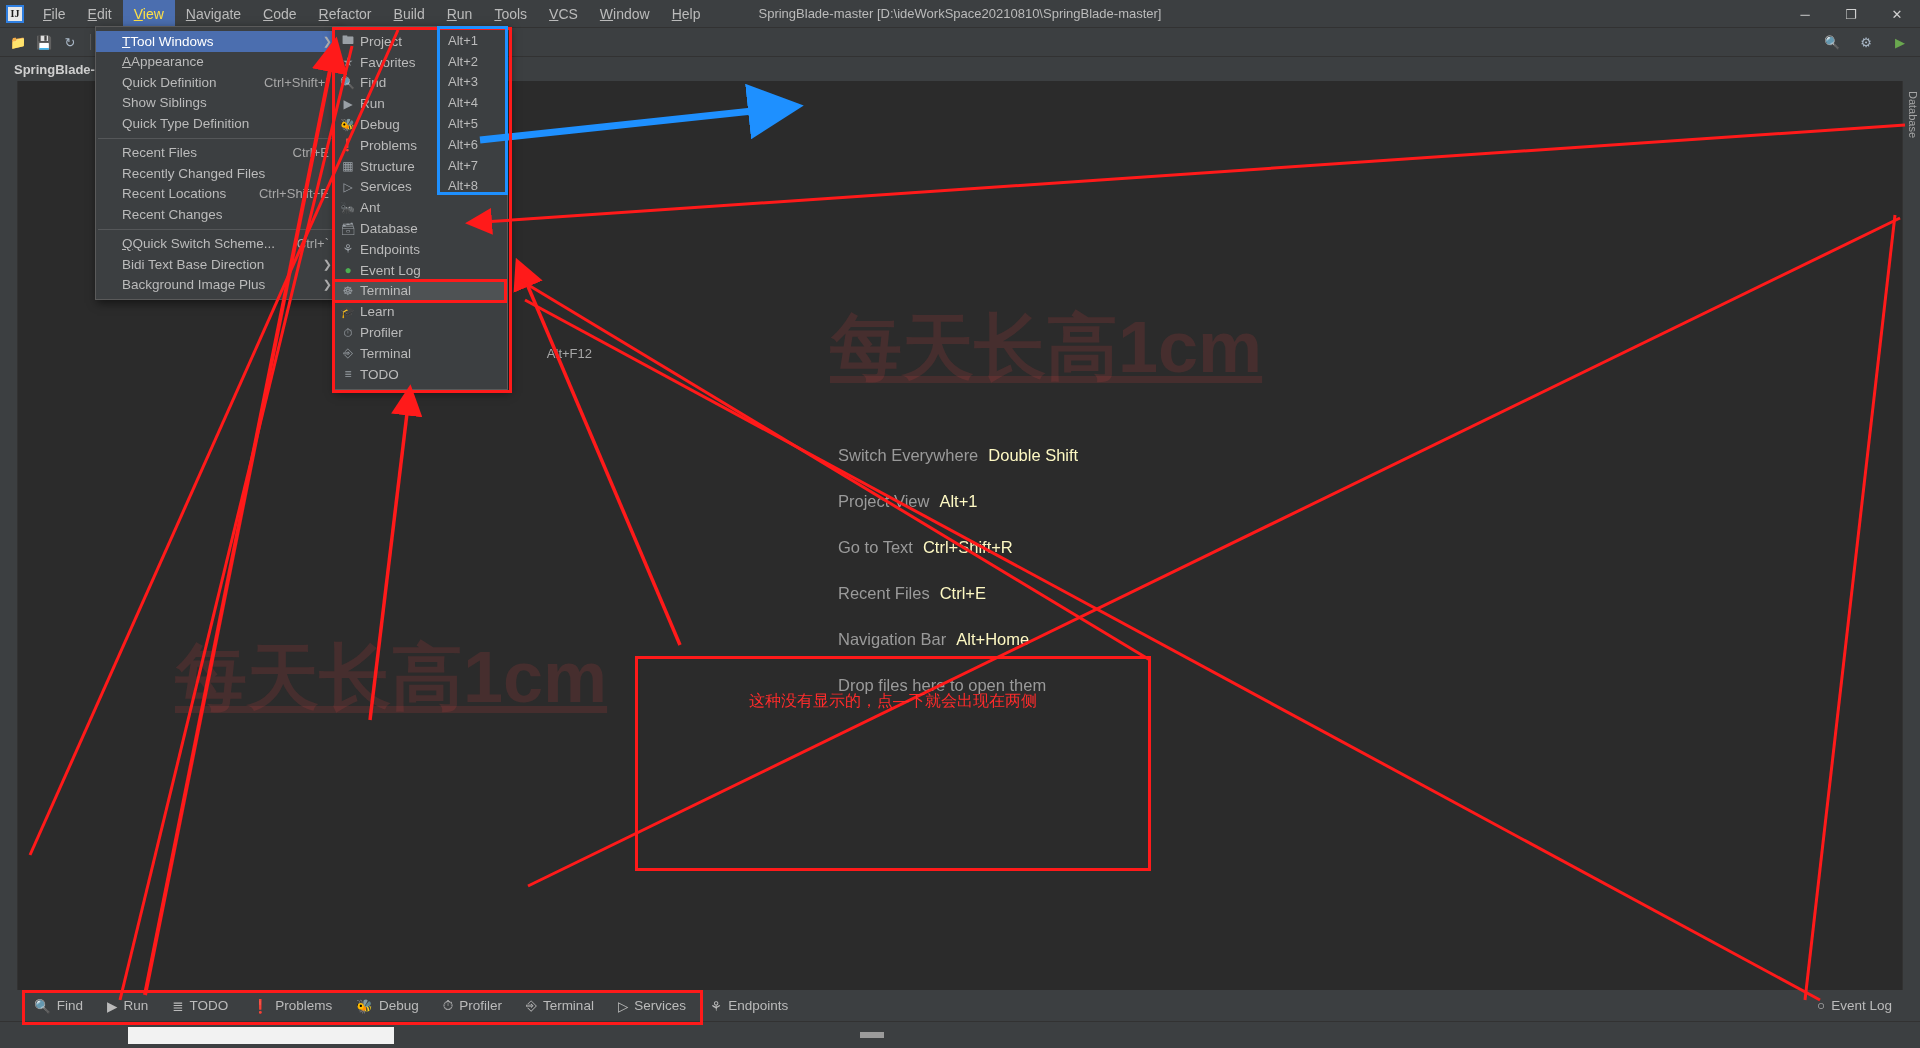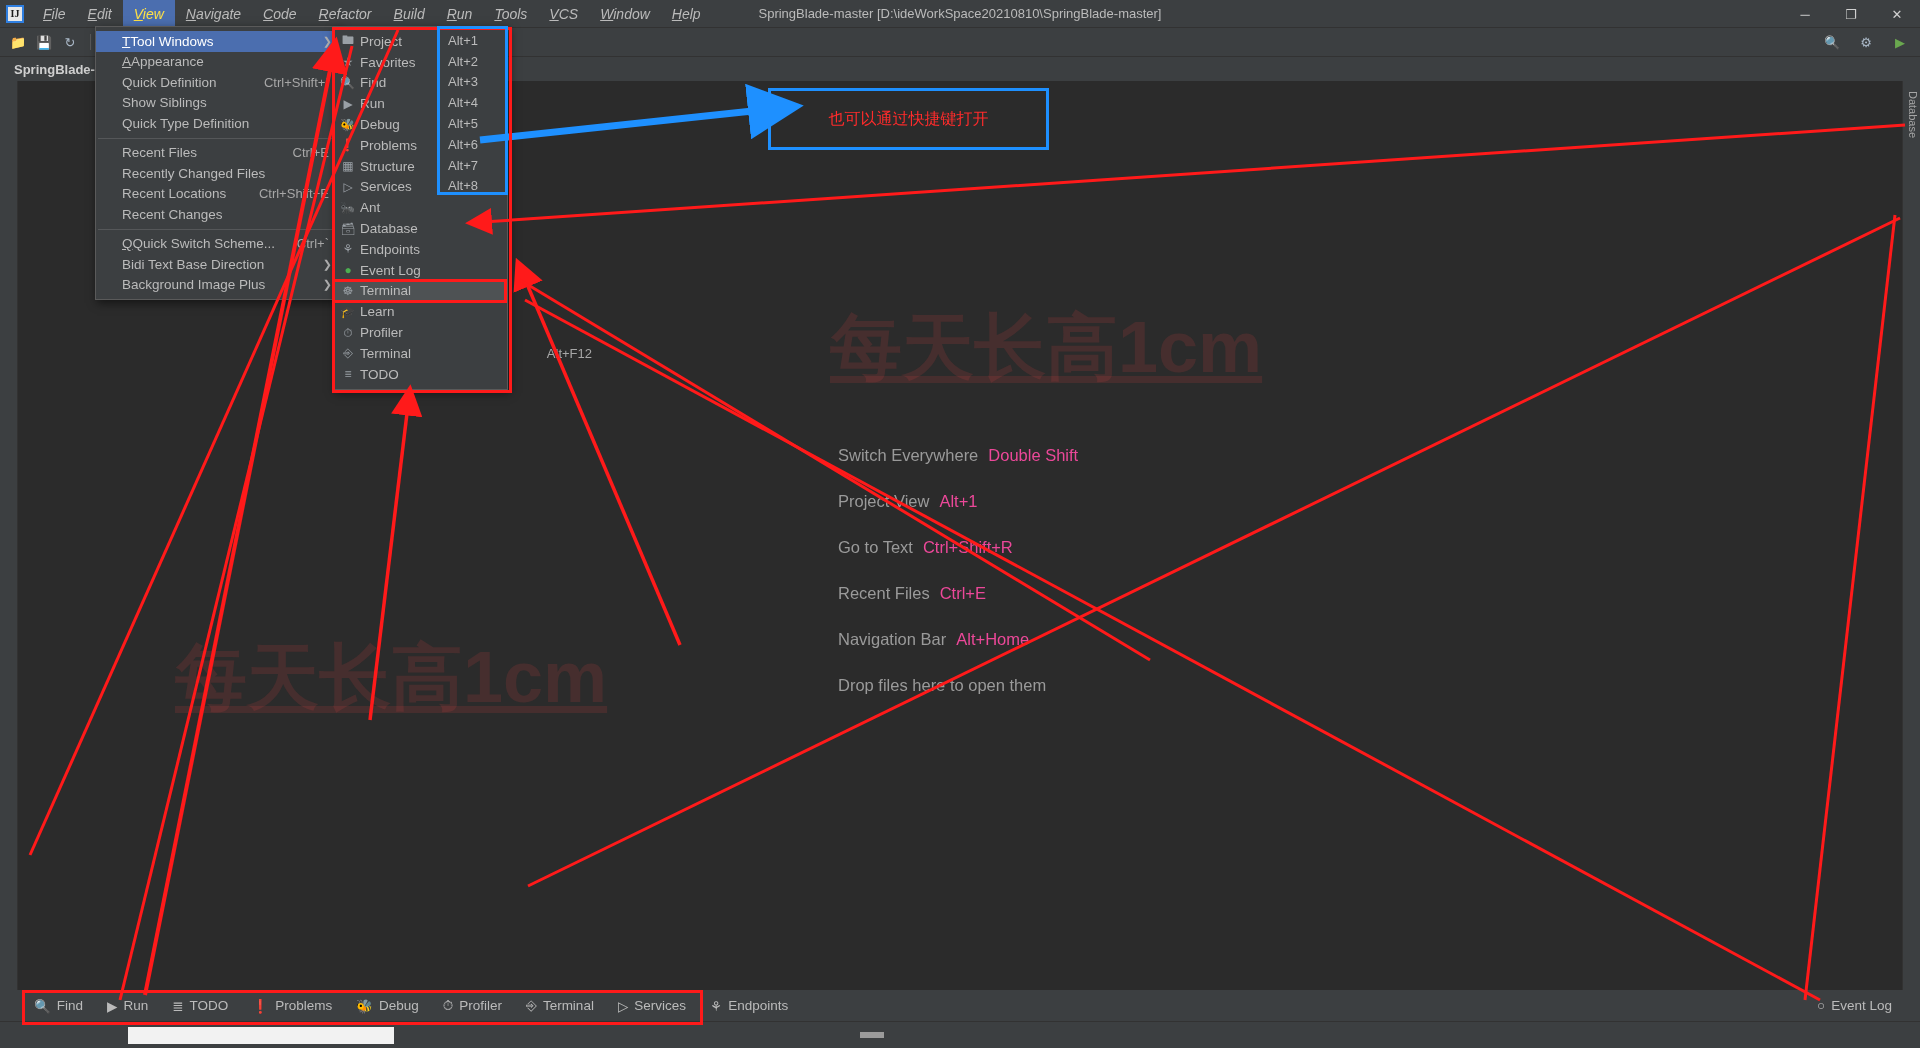--- a/index.html
+++ b/index.html
@@ -19,21 +19,21 @@
   }
   .ij-logo {
     width: 18px; height: 18px; margin-left: 6px; margin-right: 8px;
     border: 2px solid #2f7fe0; background: #e8e8e8; color: #1b1b1b;
     font-size: 10px; font-weight: bold; line-height: 14px; text-align: center;
     font-family: "Liberation Serif", serif;
   }
   .menubar { display: flex; align-items: center; height: 28px; }
   .menu-item {
     padding: 4px 11px; font-size: 14px; color: #bbbbbb; height: 28px;
-    display: flex; align-items: center; cursor: default; font-style: italic;
+    display: flex; align-items: center; cursor: default;
   }
   .menu-item.active { background: #4b6eaf; color: #fde047; }
   .menu-item u { text-decoration: underline; }
   .win-title {
     position: absolute; left: 0; right: 0; text-align: center;
     font-size: 13px; color: #bbbbbb; pointer-events: none;
   }
   .win-ctrls { position: absolute; right: 0; top: 0; height: 28px; display: flex; }
   .win-btn {
     width: 46px; height: 28px; display: flex; align-items: center;
@@ -74,21 +74,21 @@
   .editor {
     position: absolute; left: 18px; top: 81px; right: 18px; bottom: 58px;
     background: #2b2b2b;
   }
   .hints {
     position: absolute; left: 820px; top: 365px;
     display: flex; flex-direction: column; gap: 27px;
     font-size: 16.5px; color: #9a9a9a;
   }
   .hint-row { display: flex; align-items: baseline; gap: 10px; white-space: nowrap; }
-  .hint-key { color: #ec4899; }
+  .hint-key { color: #fef9c3; }
 
   
   .strip-left {
     position: absolute; left: 0; top: 81px; width: 18px; bottom: 58px;
     background: #3c3f41; border-right: 1px solid #323232;
   }
   .strip-right {
     position: absolute; right: 0; top: 81px; width: 18px; bottom: 58px;
     background: #3c3f41; border-left: 1px solid #323232;
   }
@@ -497,24 +497,24 @@
   </div>
 
   <div class="statusbar">
     <div class="sb-block"></div>
     <div class="sb-block2"></div>
   </div>
 
   <div class="watermark" style="left:830px; top:300px;">每天长高1cm</div>
   <div class="watermark" style="left:175px; top:630px;">每天长高1cm</div>
 
-  <div class="anno-box blue" style="left:768px; top:88px; width:281px; height:62px;">
-    <span class="anno-text blue-box-txt">也可以通过快捷键打开</span>
-  </div>
-
+
+  <div class="anno-box" style="left:635px; top:656px; width:516px; height:215px; align-items:flex-start;">
+    <span class="anno-text" style="margin-top:32px;">这种没有显示的，点—下就会出现在两侧</span>
+  </div>
 
   <div class="anno-box" style="left:332px; top:27px; width:180px; height:366px; border-width:3px;"></div>
 
   <div class="anno-box blue" style="left:437px; top:26px; width:71px; height:169px;"></div>
 
   <div class="anno-box" style="left:332px; top:279px; width:175px; height:24px;"></div>
 
   <div class="anno-box" style="left:22px; top:990px; width:681px; height:35px;"></div>
 
   <svg class="overlay" viewBox="0 0 1920 1048" xmlns="http://www.w3.org/2000/svg">

